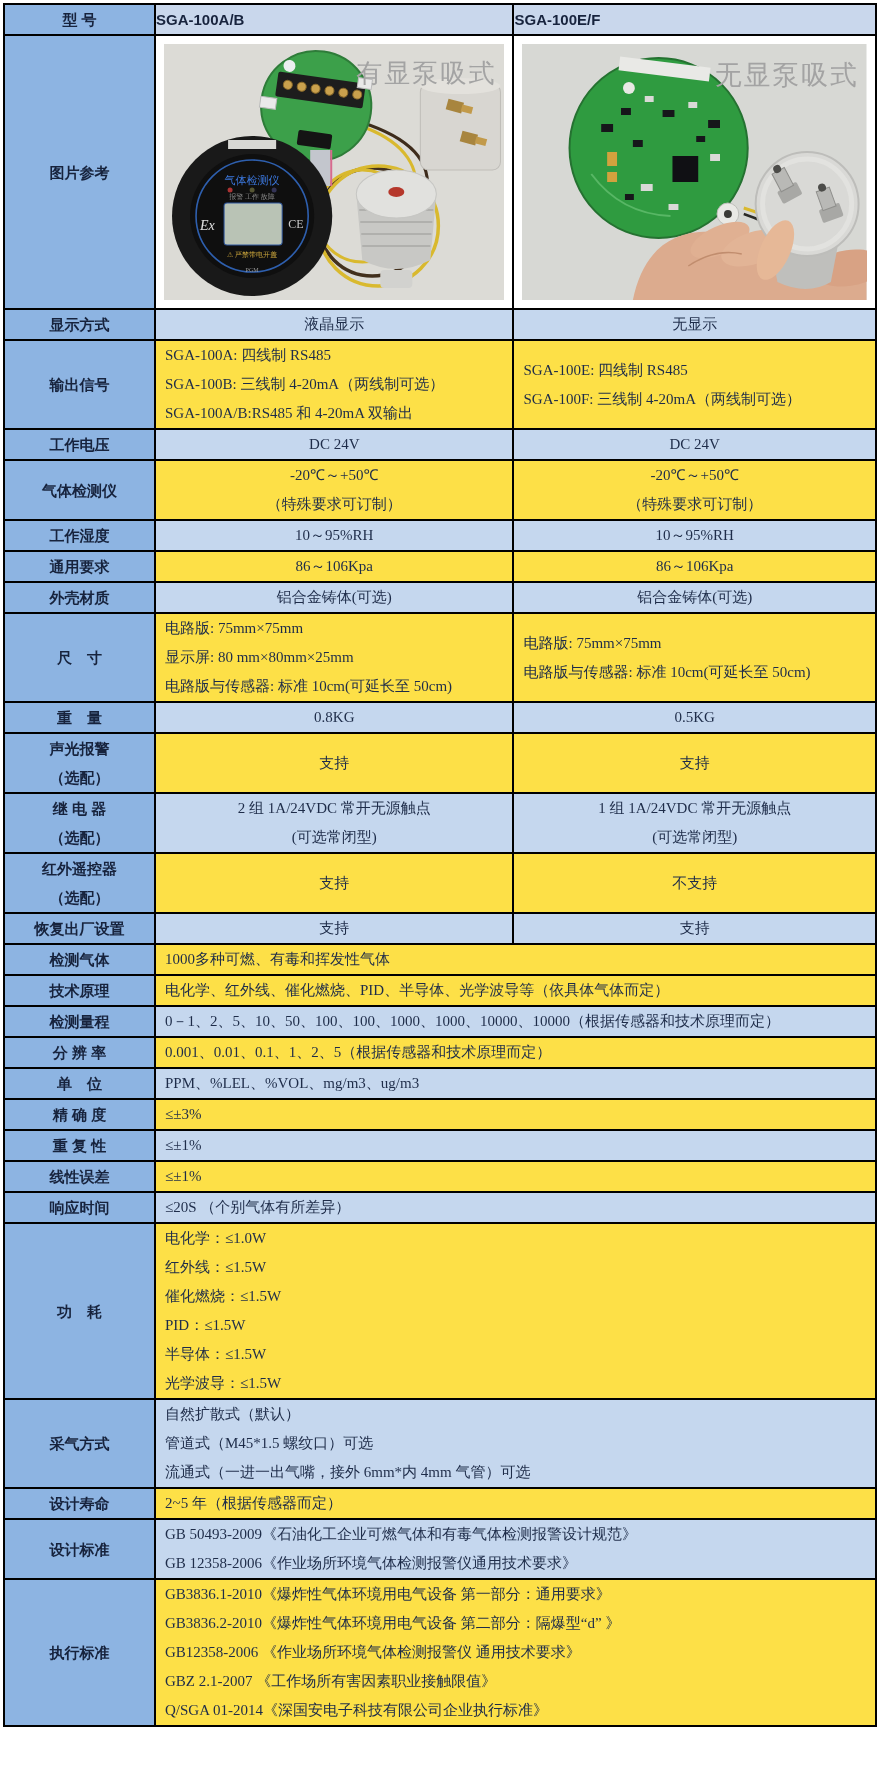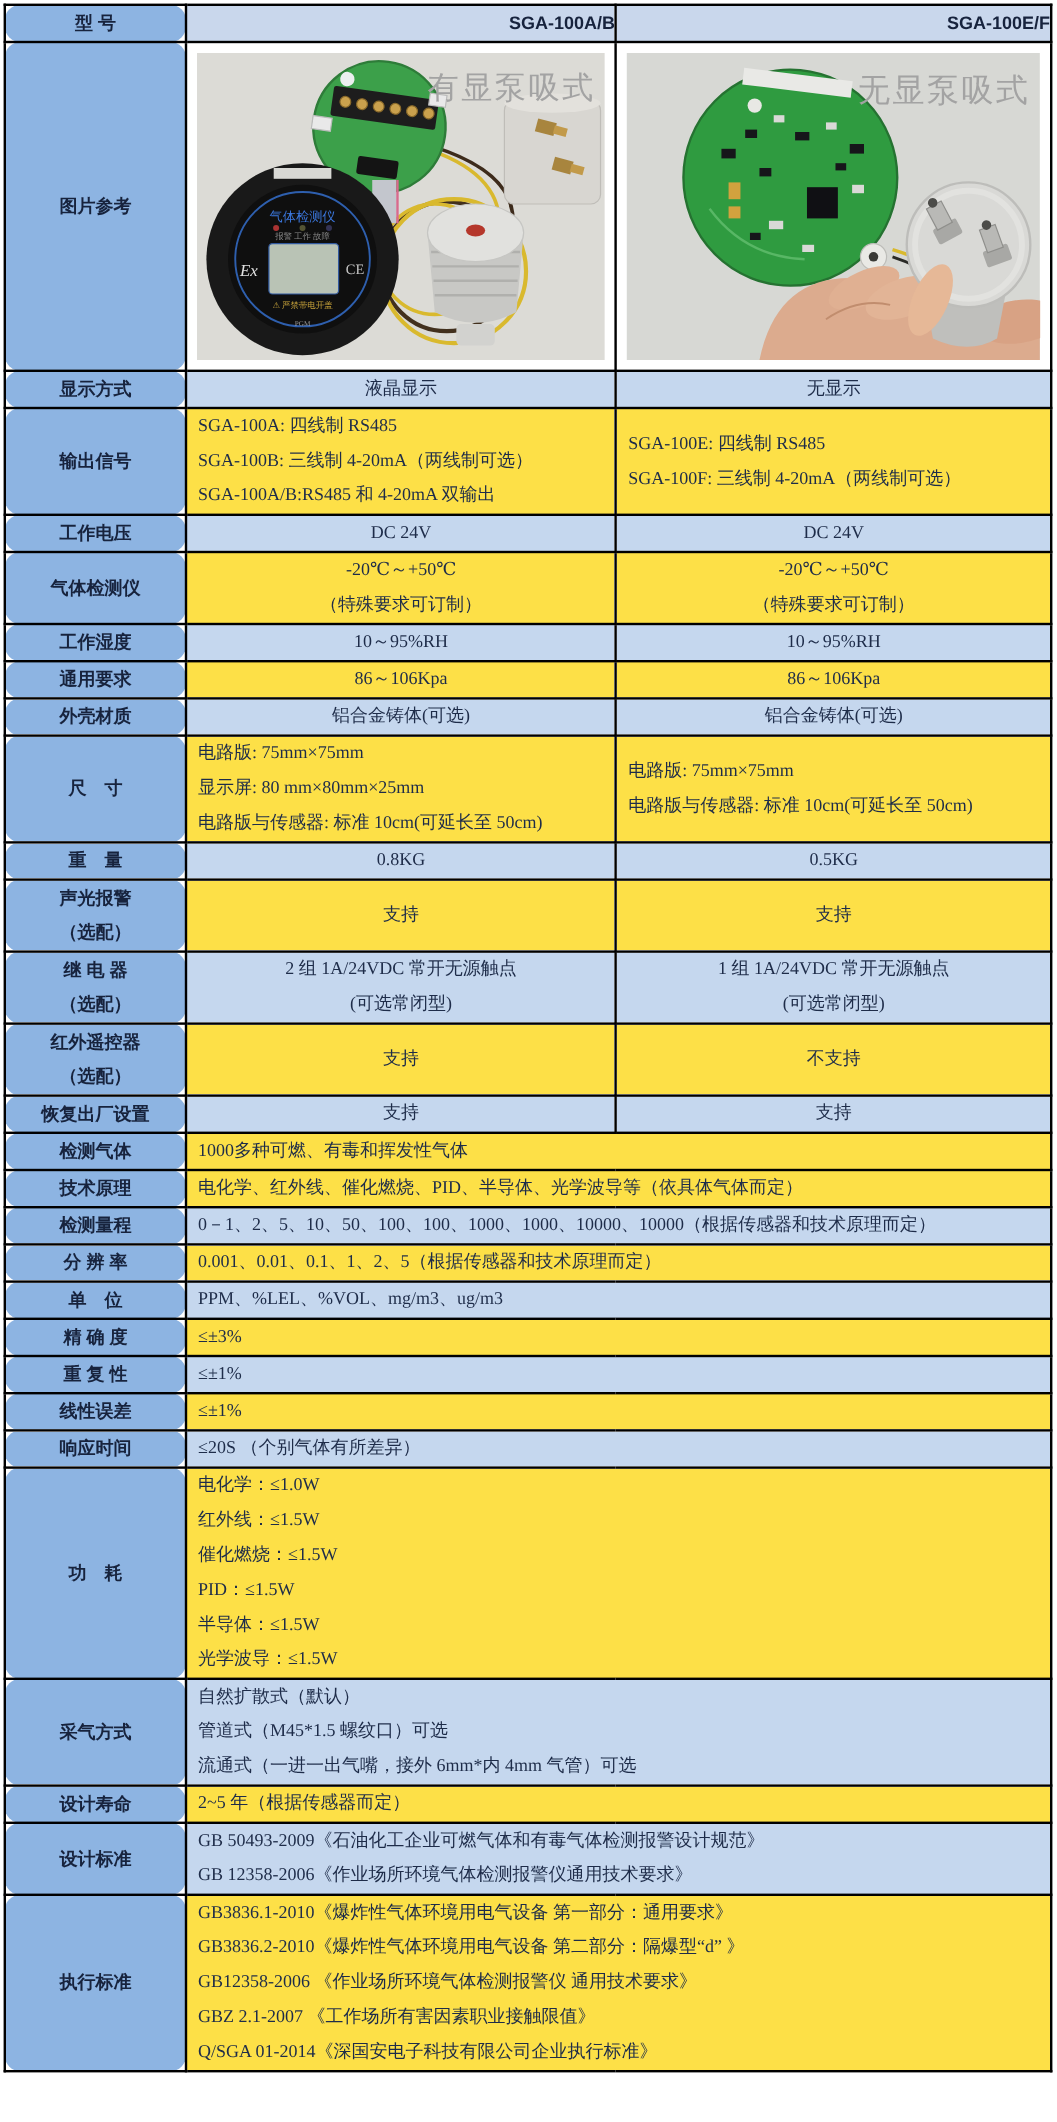--- a/index.html
+++ b/index.html
@@ -19,33 +19,32 @@
   }
   td,th { border:2px solid #000; padding:0; vertical-align:middle; overflow:hidden; }
   th.label-cell {
     background:#8db4e2;
     font-family:"Liberation Sans","DejaVu Sans",sans-serif;
     font-weight:bold;
     font-size:15px;
     text-align:center;
     line-height:29px;
     color:#17233d;
-    border-radius:13px;
   }
   tr.model-row th.label-cell, tr.model-row td { height:29px; }
   tr.model-row td.model-cell {
     background:#c9d7ec;
-    text-align:right;
+    text-align:left;
     font-weight:bold;
     font-size:15px;
     line-height:29px;
     font-family:"Liberation Sans","DejaVu Sans",sans-serif;
     color:#17233d;
   }
-  td.value { font-size:15px; line-height:29px; text-align:center; }
+  td.value { font-size:15px; line-height:29px; text-align:center;font-family:Liberation Serif, serif; }
   td.value .line { line-height:29px; white-space:nowrap; }
   tr.shade-a td.value { background:#c5d7ee; }
   tr.shade-b td.value { background:#fde047; }
   tr.align-left td.value { text-align:left; padding:0 0 0 9px; }
   td.value.full { text-align:left; padding:0 0 0 9px; }
   
   td.photo-cell { background:#ffffff; padding:8px; height:256px; }
   .photo-frame { width:100%; height:256px; position:relative; overflow:hidden; }
   .photo-frame svg { display:block; width:100%; height:100%; }
   .wm { font-family:"Liberation Sans","DejaVu Sans",sans-serif; letter-spacing:2px; }

